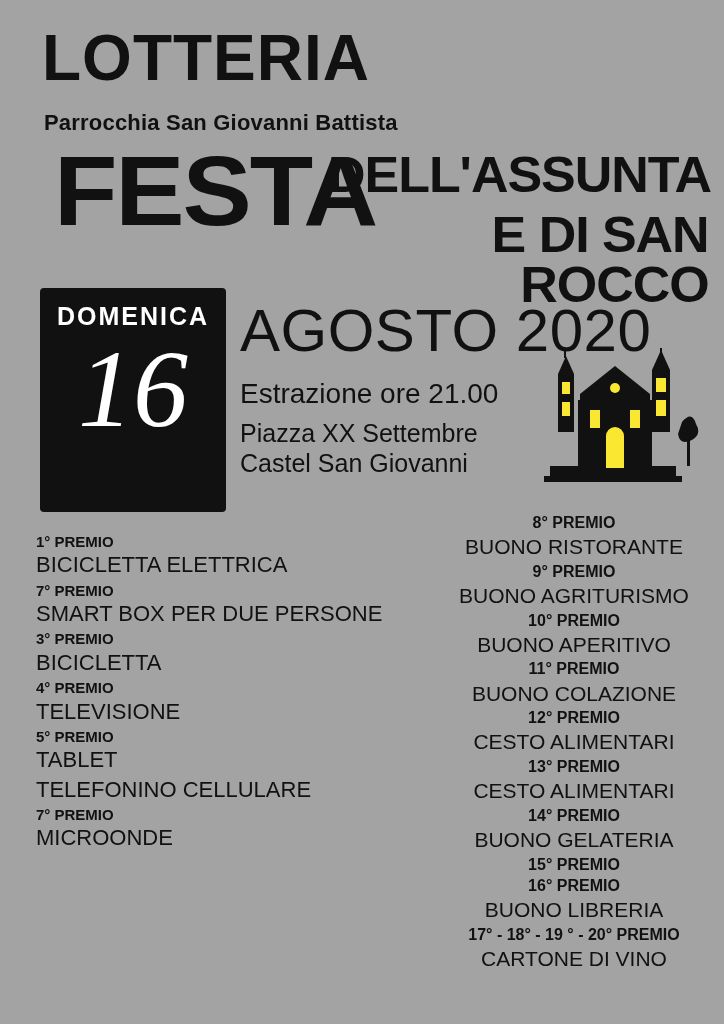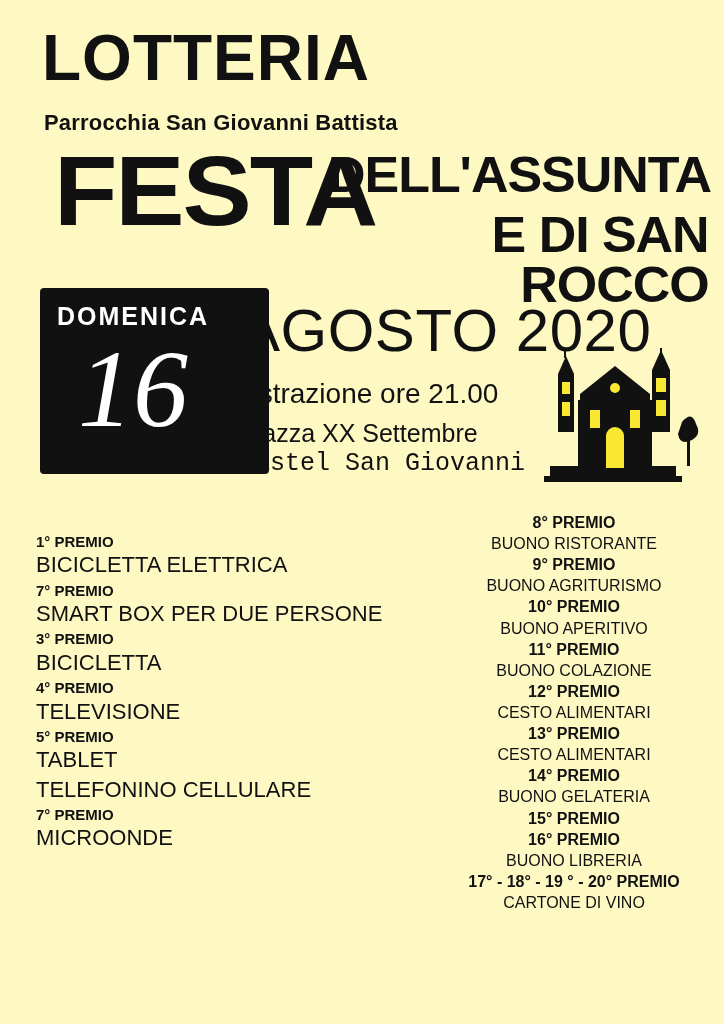--- a/index.html
+++ b/index.html
@@ -10,21 +10,21 @@
     width: 724px;
     height: 1024px;
     background: #ffffff;
     font-family: "Liberation Sans", sans-serif;
     overflow: hidden;
   }
   .poster {
     position: relative;
     width: 724px;
     height: 1024px;
-    background: #fef9c3;
+    background: #a3a3a3;
     box-sizing: border-box;
     overflow: hidden;
   }
 
   
   .title-lotteria {
     position: absolute;
     left: 42px;
     top: 26px;
     font-size: 64px;
@@ -88,24 +88,23 @@
     transform: scaleX(1.04);
     transform-origin: left top;
   }
 
   
   .date-badge {
     position: absolute;
     left: 40px;
     top: 288px;
     width: 186px;
-    height: 186px;
+    height: 224px;
     background: #111111;
     border-radius: 4px;
-    padding-left: 43px;
   }
   .date-weekday {
     position: absolute;
     left: 0;
     top: 14px;
     width: 186px;
     text-align: center;
     color: #ffffff;
     font-size: 25px;
     font-weight: bold;
@@ -149,21 +148,20 @@
     color: #111111;
     line-height: 1.25;
   }
   .info-city {
     position: absolute;
     left: 240px;
     top: 448px;
     font-size: 25px;
     color: #111111;
     line-height: 1.25;
-    font-family: Liberation Mono, monospace;
   }
 
   
   .church {
     position: absolute;
     left: 520px;
     top: 348px;
     width: 180px;
     height: 140px;
   }
@@ -195,21 +193,21 @@
     width: 248px;
     text-align: center;
   }
   .prizes-right .prize-label {
     font-size: 16px;
     font-weight: bold;
     color: #111111;
     line-height: 1.32;
   }
   .prizes-right .prize-item {
-    font-size: 16px;
+    font-size: 21px;
     color: #111111;
     line-height: 1.32;
   }
 </style>
 </head>
 <body>
 
 <div class="poster">
 
   <div class="title-lotteria">LOTTERIA</div>

